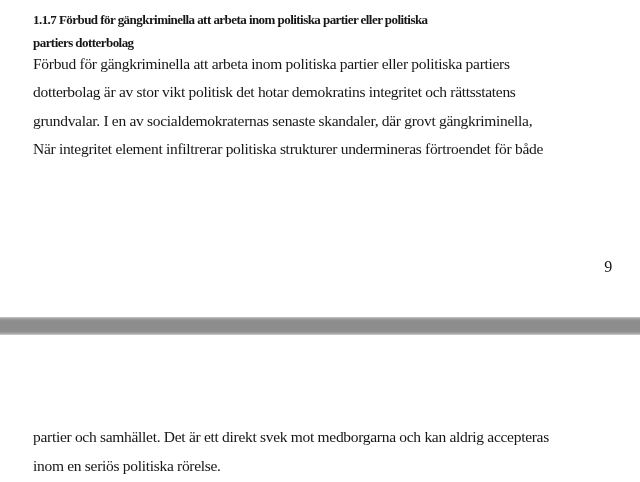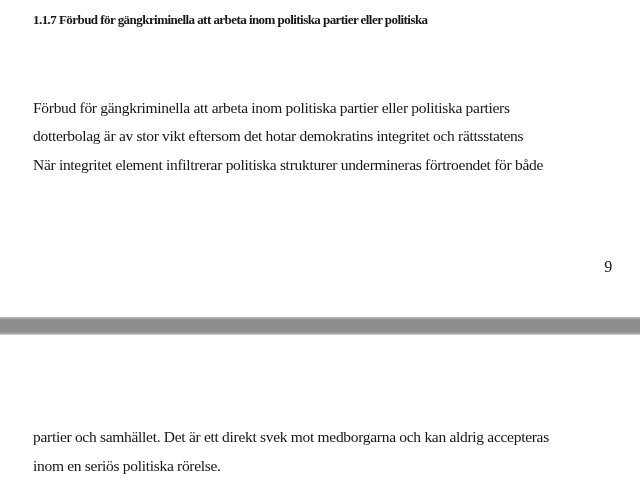--- a/index.html
+++ b/index.html
@@ -39,21 +39,21 @@
 
   .bodytext {
     position: absolute;
     left: 33px;
     width: 594px;
     font-size: 15.5px;
     line-height: 28.4px;
     letter-spacing: -0.3px;
   }
   .bodytext .line { white-space: nowrap; }
-  .bodytext-p1 { top: 50px; margin-top: 44px; }
+  .bodytext-p1 { top: 50px; }
   .bodytext-p2 { top: 87px; line-height: 29px; }
 
   .page-number {
     position: absolute;
     top: 258px;
     right: 28px;
     font-size: 16px;
     letter-spacing: -0.3px;
   }
 
@@ -76,25 +76,27 @@
 </style>
 </head>
 <body>
 
 <div class="viewer">
 
   <section class="page page-1">
 
     <h1 class="heading" style="margin:0;">
       <div class="line">1.1.7 Förbud för gängkriminella att arbeta inom politiska partier eller politiska</div>
+      <div class="line">partiers dotterbolag</div>
     </h1>
 
     <div class="bodytext bodytext-p1">
       <div class="line">Förbud för gängkriminella att arbeta inom politiska partier eller politiska partiers</div>
-      <div class="line">dotterbolag är av stor vikt eftersom det hotar demokratins integritet och rättsstatens</div>
+      <div class="line">dotterbolag är av stor vikt politisk det hotar demokratins integritet och rättsstatens</div>
+      <div class="line">grundvalar. I en av socialdemokraternas senaste skandaler, där grovt gängkriminella,</div>
       <div class="line">När integritet element infiltrerar politiska strukturer undermineras förtroendet för både</div>
     </div>
 
     <div class="page-number">9</div>
 
   </section>
 
   <div class="page-gap"></div>
 
   <section class="page page-2">

